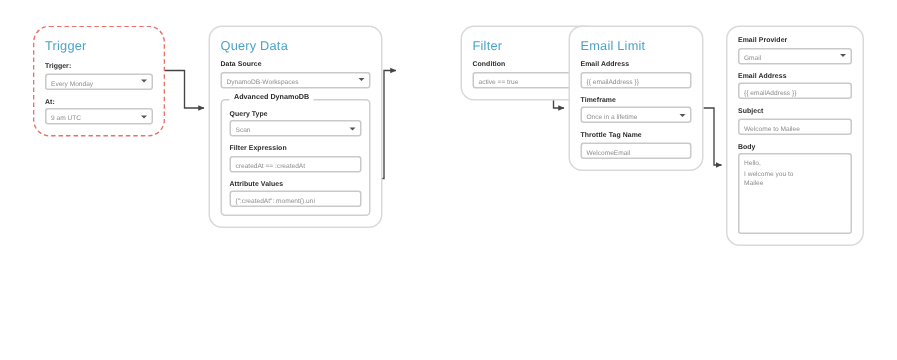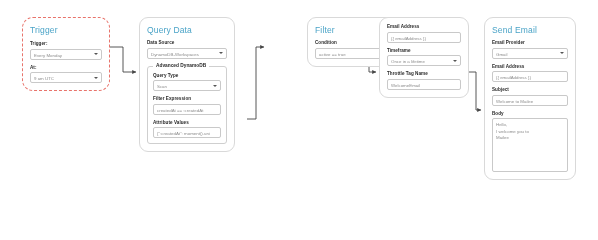--- a/index.html
+++ b/index.html
@@ -124,21 +124,21 @@
     padding: 0 3px;
     font-size: 4.8px;
     font-weight: bold;
     color: #2a2a2a;
     line-height: 6px;
     white-space: nowrap;
   }
 
   
   #node-trigger     { left: 22px;  top: 17px;  width: 88px;  }
-  #node-query       { left: 139px; top: 17px;  width: 96px; }
+  #node-query       { left: 139px; top: 17px;  width: 116px; }
   #node-filter      { left: 267px; top: 17px;  width: 92px; margin-left: 40px;  }
   #node-limit       { left: 379px; top: 17px;  width: 90px;  }
   #node-send        { left: 484px; top: 17px;  width: 92px;  }
 
   #node-trigger .node-title { margin-bottom: 6px; }
 </style>
 </head>
 <body>
 
 <div id="canvas">
@@ -222,20 +222,21 @@
 
     <div class="field">
       <div class="flabel">Condition</div>
       <div class="control">
         <span>active == true</span>
       </div>
     </div>
   </div>
 
   <div class="node" id="node-limit">
+    <div class="node-title">Email Limit</div>
 
     <div class="field">
       <div class="flabel">Email Address</div>
       <div class="control">
         <span>{{ emailAddress }}</span>
       </div>
     </div>
 
     <div class="field">
       <div class="flabel">Timeframe</div>
@@ -247,21 +248,20 @@
 
     <div class="field">
       <div class="flabel">Throttle Tag Name</div>
       <div class="control">
         <span>WelcomeEmail</span>
       </div>
     </div>
   </div>
 
   <div class="node" id="node-send">
-    <div class="node-title">Send Email</div>
 
     <div class="field">
       <div class="flabel">Email Provider</div>
       <div class="control">
         <span>Gmail</span>
         <span class="caret"></span>
       </div>
     </div>
 
     <div class="field">

